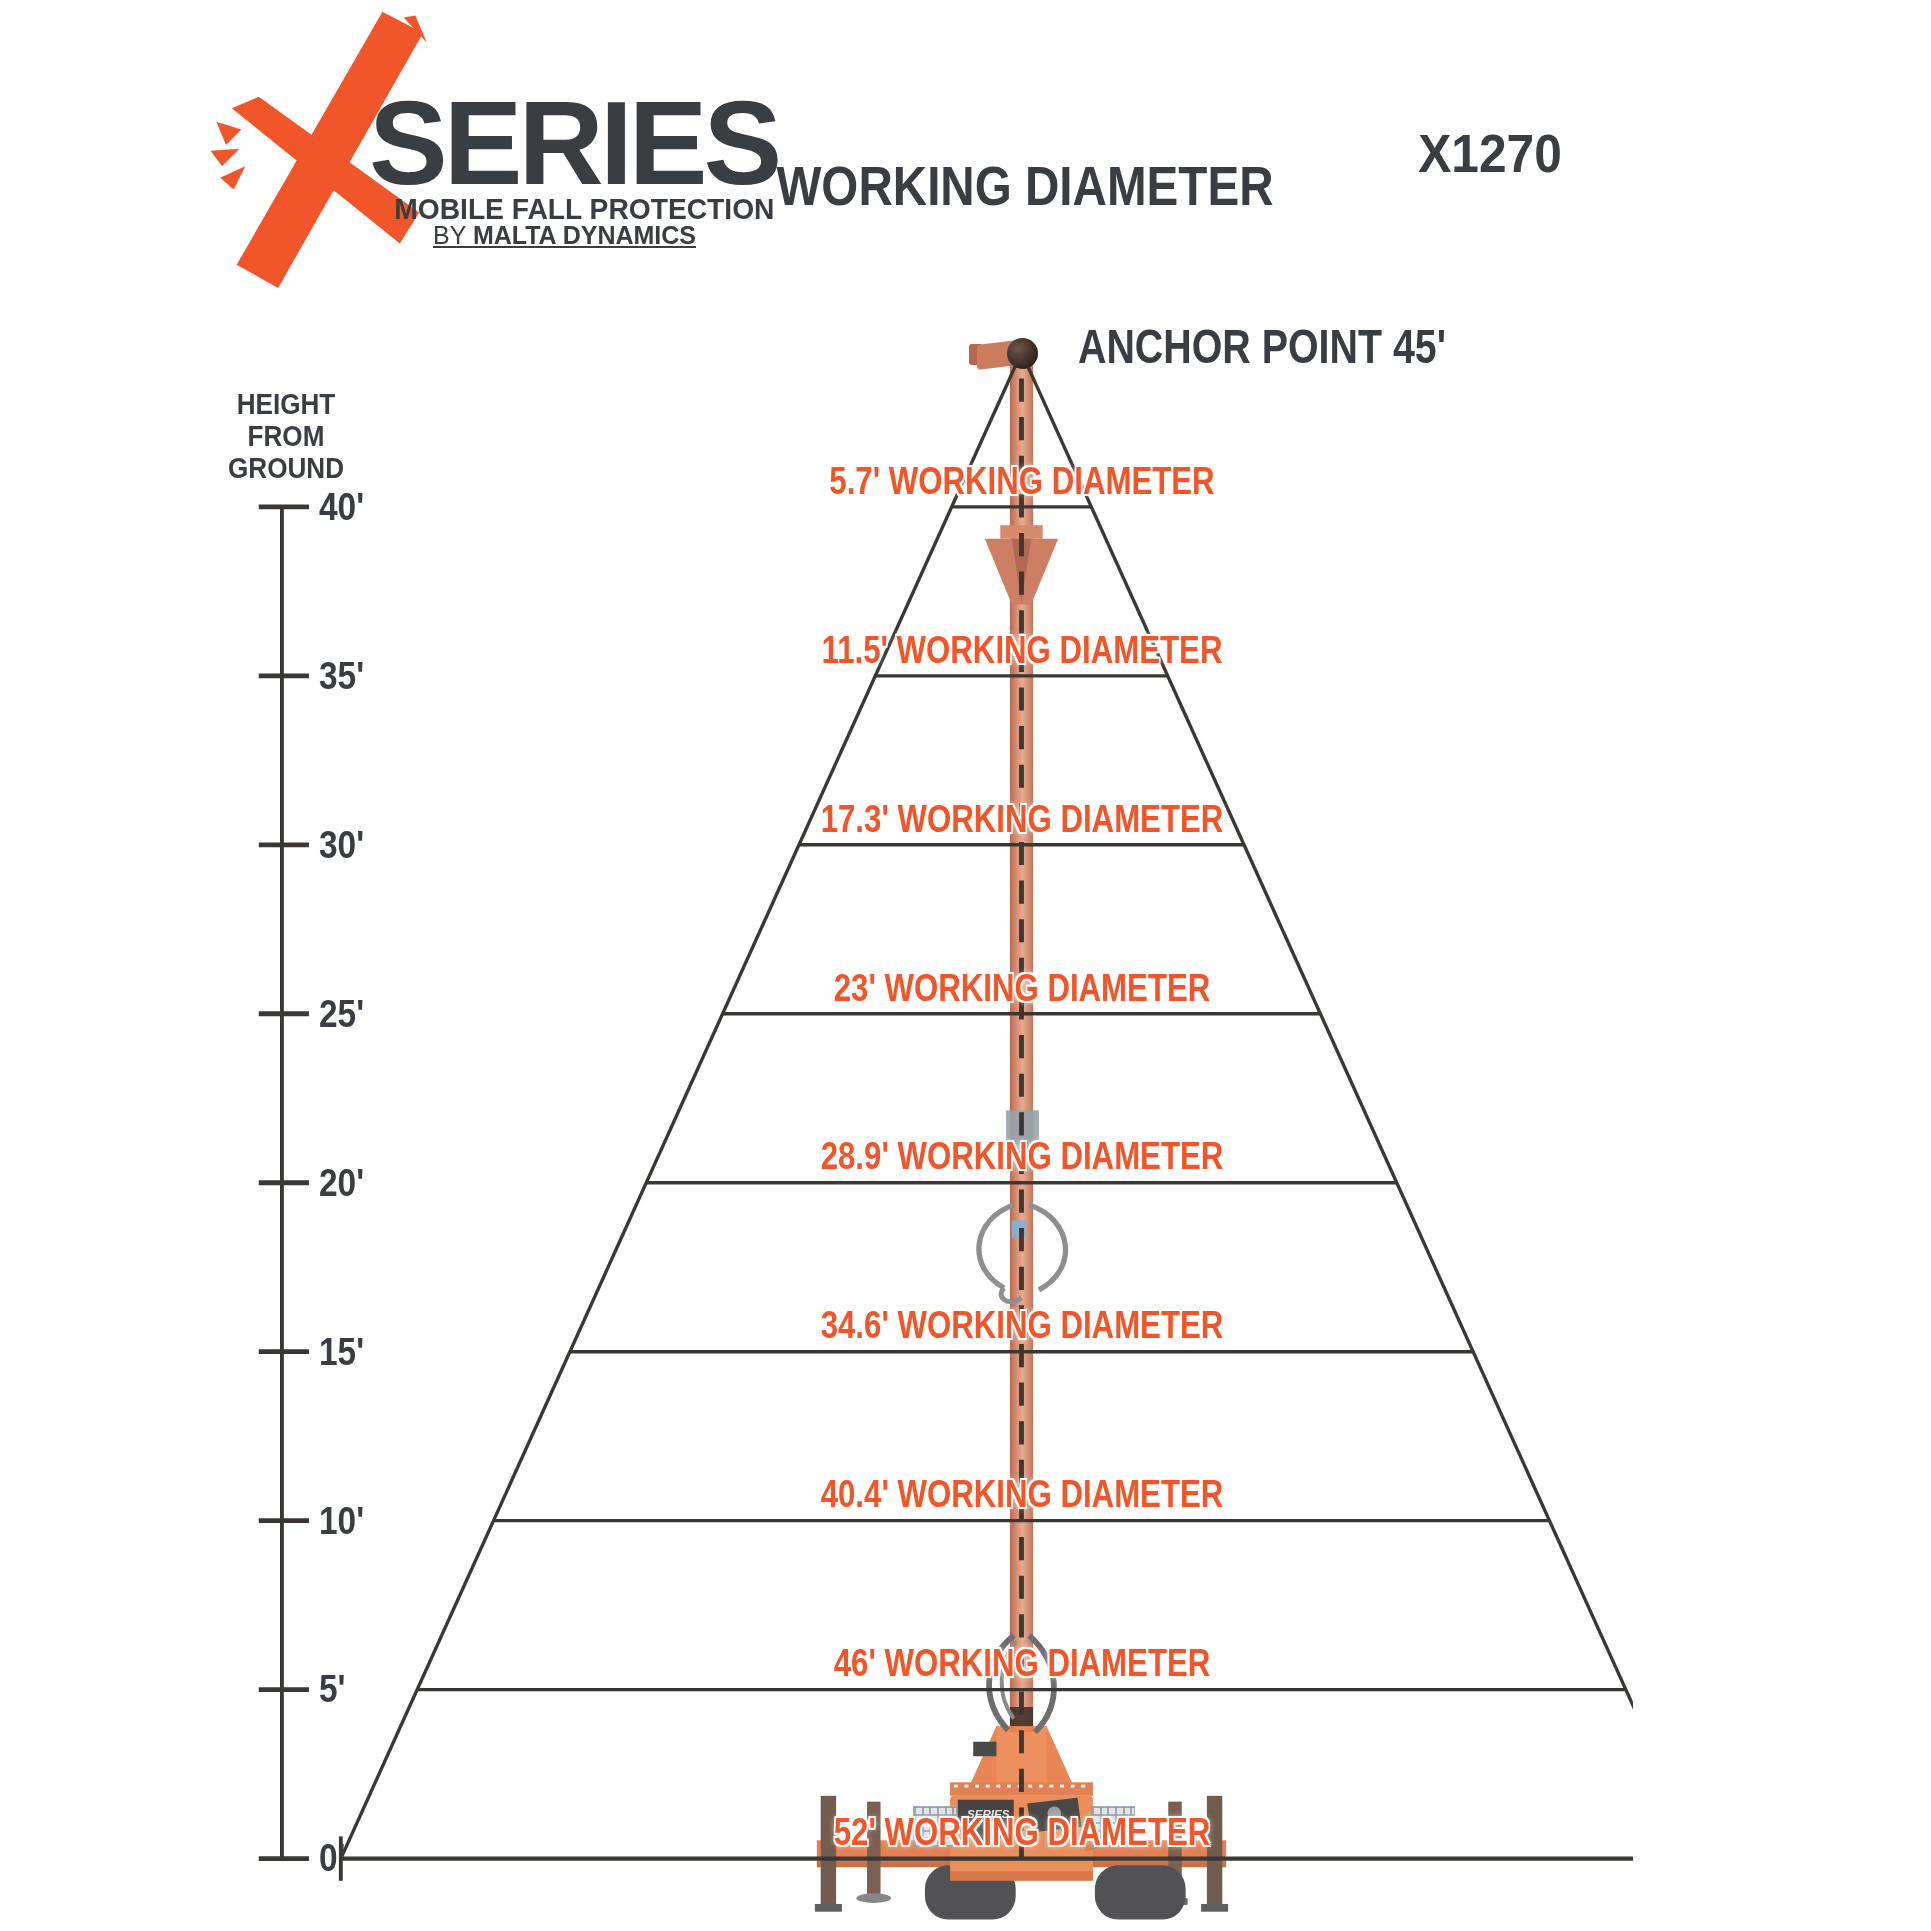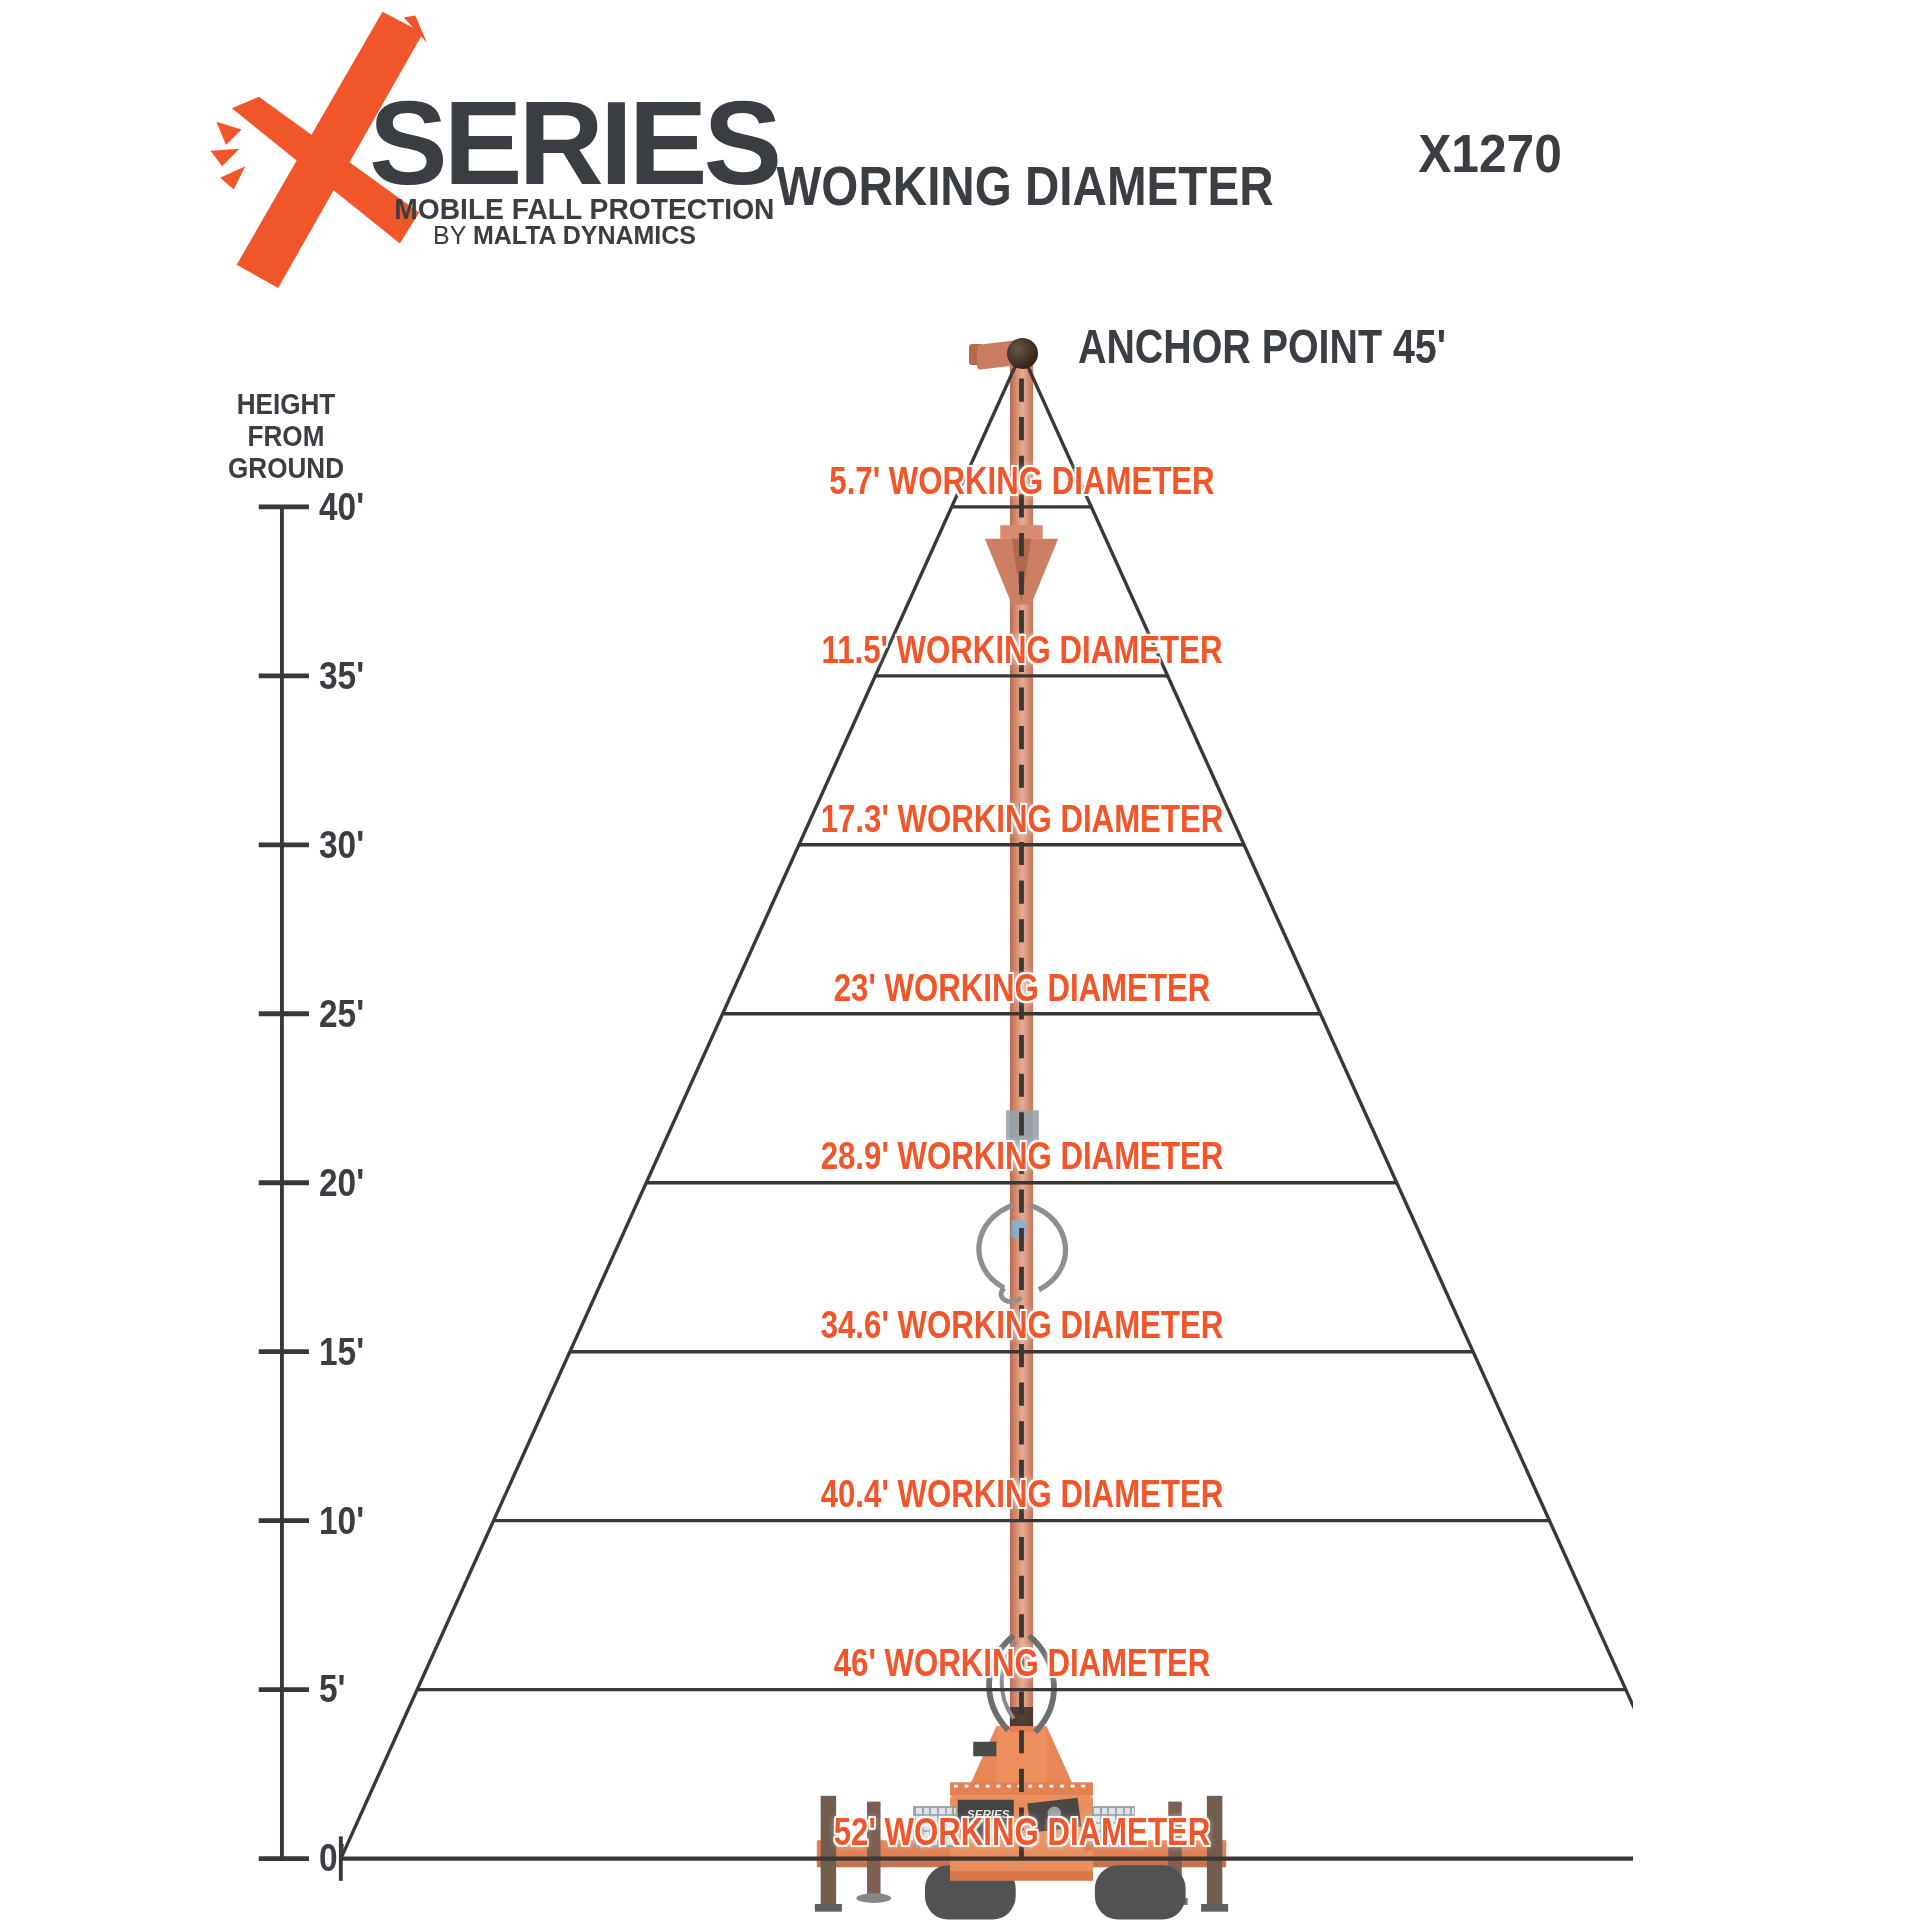--- a/index.html
+++ b/index.html
@@ -5,21 +5,21 @@
   html,body{margin:0;padding:0;background:#fff;}
   .page{position:relative;width:1633px;height:1931px;background:#ffffff;overflow:hidden;
         font-family:"Liberation Sans", sans-serif;color:#3A3D42;}
   .abs{position:absolute;}
   .cond{font-weight:bold;white-space:nowrap;}
   
   .series-word{left:369px;top:75px;font-size:118px;letter-spacing:-3.9px;
 ts    transform:scaleX(.78) skewX(-8deg);transform-origin:left top;font-weight:bold;color:#3A3D42;}
   .tagline{left:375px;top:192px;width:321px;text-align:right;font-size:30px;
     transform:scaleX(.94);transform-origin:right top;color:#3A3D42;}
-  .byline{left:375px;top:221px;width:321px;text-align:right;font-size:25px;color:#3A3D42;}
+  .byline{left:375px;top:221px;width:321px;text-align:right;font-size:25px;color:#3A3D42;text-decoration:underline;}
   .byline .by{font-weight:normal;}
   .main-title{left:1025px;top:153px;font-size:56px;transform:translateX(-50%) scaleX(.85);color:#3A3D42;}
   .applies-box{left:1284px;top:26px;width:412px;height:85px;background:#F0562A;
     display:flex;align-items:center;justify-content:center;}
   .applies-box span{color:#fff;font-size:43px;font-weight:bold;transform:scaleX(.88);white-space:nowrap;}
   .model-num{left:1490px;top:122px;font-size:54px;transform:translateX(-50%) scaleX(.92);color:#3A3D42;}
   
   .axis-title{left:286px;top:388px;text-align:center;font-size:29px;line-height:32px;font-weight:bold;
     transform:translateX(-50%) scaleX(.9);color:#3A3D42;}
   .anchor-label{left:1078px;top:319px;font-size:48px;transform:scaleX(.82);transform-origin:left top;color:#3A3D42;}

